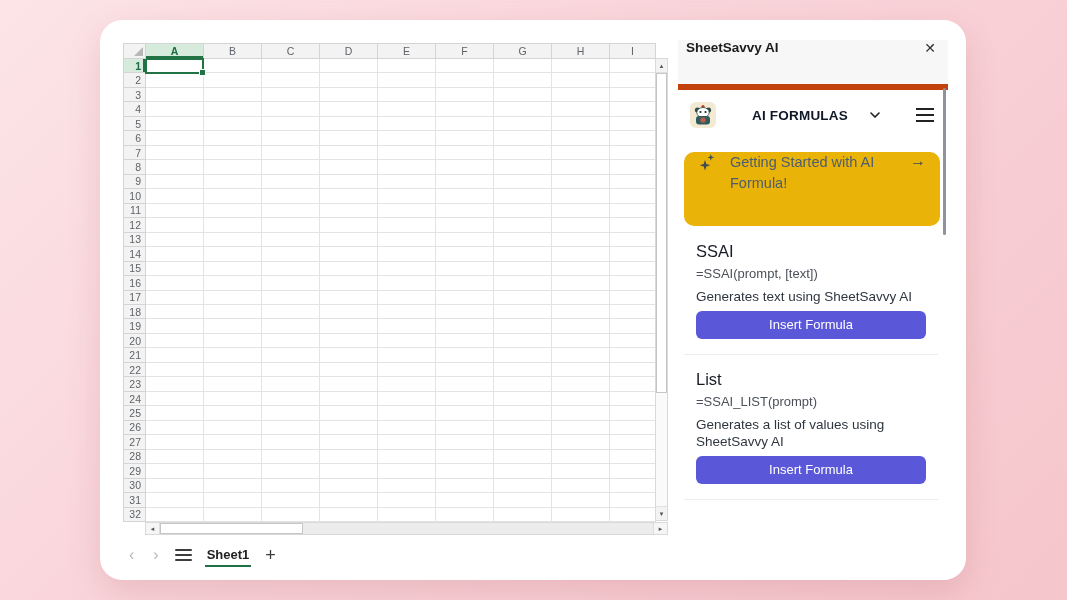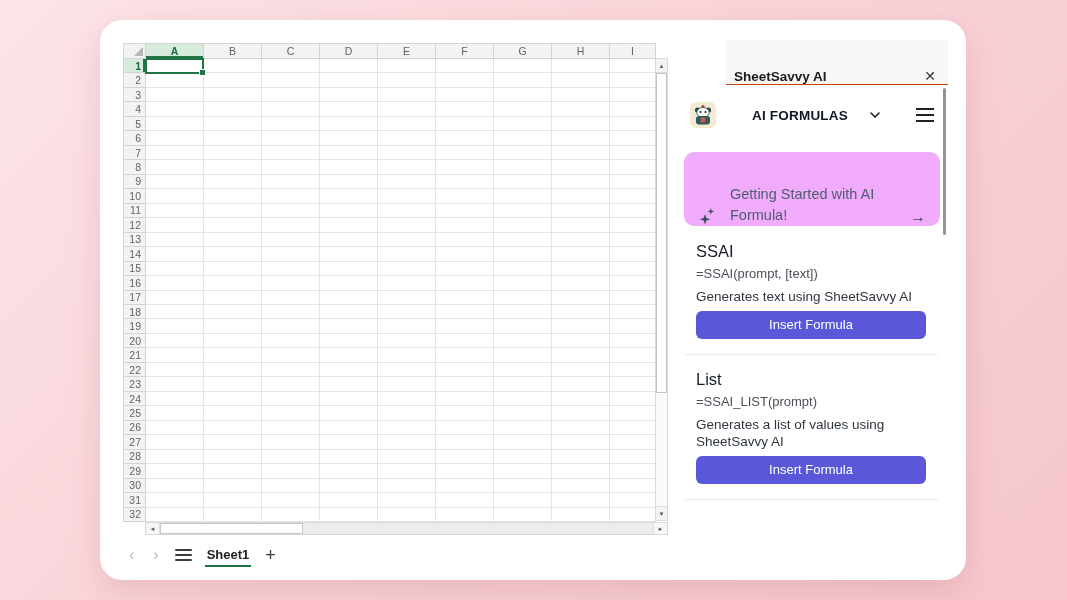--- a/index.html
+++ b/index.html
@@ -41,30 +41,30 @@
   .tb-chev{font-size:16px;color:#b9b9b9;line-height:1;padding:0 2px;}
   .tb-chev.first{margin-left:4px;}
   .tb-chev.second{margin-left:15px;}
   .tb-burger{margin-left:14px;width:17px;display:flex;flex-direction:column;gap:3px;}
   .tb-burger span{display:block;height:2px;background:#3c3c3c;border-radius:1px;}
   .sheet-tab{margin-left:13px;font-size:13px;font-weight:700;color:#222;padding:4px 2px 3px;border-bottom:2.5px solid #1e7145;}
   .tb-plus{margin-left:14px;font-size:18px;color:#3c3c3c;line-height:1;}
 
   
   .panel{position:absolute;left:578px;top:0;width:270px;height:560px;background:#fff;}
-  .panel-header{position:absolute;left:0;right:0;top:20px;height:44px;background:#f7f7f8;border-bottom:1px solid #c2410c;display:flex;align-items:flex-end;margin-left:48px;}
+  .panel-header{position:absolute;left:0;right:0;top:20px;height:44px;background:#f7f7f8;border-bottom:6px solid #c2410c;display:flex;align-items:flex-start;}
   .panel-title{font-size:13.5px;font-weight:700;color:#1b1b1b;margin-left:8px;}
   .close-btn{margin-left:auto;margin-right:12px;font-size:14px;color:#333;cursor:pointer;}
   .panel-nav{position:absolute;left:6px;right:8px;top:75px;height:40px;display:flex;align-items:center;}
   .logo{width:26px;height:26px;margin-left:6px;}
   .dropdown{flex:1;display:flex;align-items:center;justify-content:center;gap:22px;font-size:13.5px;font-weight:700;color:#101828;letter-spacing:.2px;cursor:pointer;}
   .chev-down{width:10px;height:6px;}
   .nav-burger{width:18px;display:flex;flex-direction:column;gap:4px;margin-right:6px;cursor:pointer;}
   .nav-burger span{display:block;height:1.8px;background:#222;}
-  .banner{position:absolute;left:6px;top:132px;width:256px;height:74px;background:#f0abfc;border-radius:10px;display:flex;align-items:flex-end;box-sizing:border-box;padding:0 14px;cursor:pointer;}
+  .banner{position:absolute;left:6px;top:132px;width:256px;height:74px;background:#eab308;border-radius:10px;display:flex;align-items:flex-start;box-sizing:border-box;padding:0 14px;cursor:pointer;}
   .banner-text{flex:1;margin-left:12px;font-size:14.5px;line-height:1.45;color:#4d5d6e;max-width:180px;}
   .banner-arrow{font-size:16px;color:#3d4a57;margin-left:4px;}
   .sections{position:absolute;left:18px;top:222px;width:230px;}
   .section-title{font-size:16.5px;font-weight:400;color:#171c26;line-height:1.2;}
   .section-formula{font-size:13px;color:#4b5058;margin-top:3px;line-height:1.4;}
   .section-desc{font-size:13.5px;color:#2f3640;margin-top:6px;line-height:1.25;}
   .insert-btn{margin-top:5px;width:100%;height:28px;border:none;border-radius:6px;background:#5a57d9;color:#fff;font-size:13px;font-family:"Liberation Sans",sans-serif;cursor:pointer;}
   .sec-divider{border:none;border-top:1px solid #ececec;margin:15px -12px 15px -12px;}
   .panel-scrollthumb{position:absolute;right:2px;top:68px;width:3px;height:147px;background:#8f939a;border-radius:2px;}
   .sparkle-icon{width:20px;height:20px;flex:0 0 auto;}

